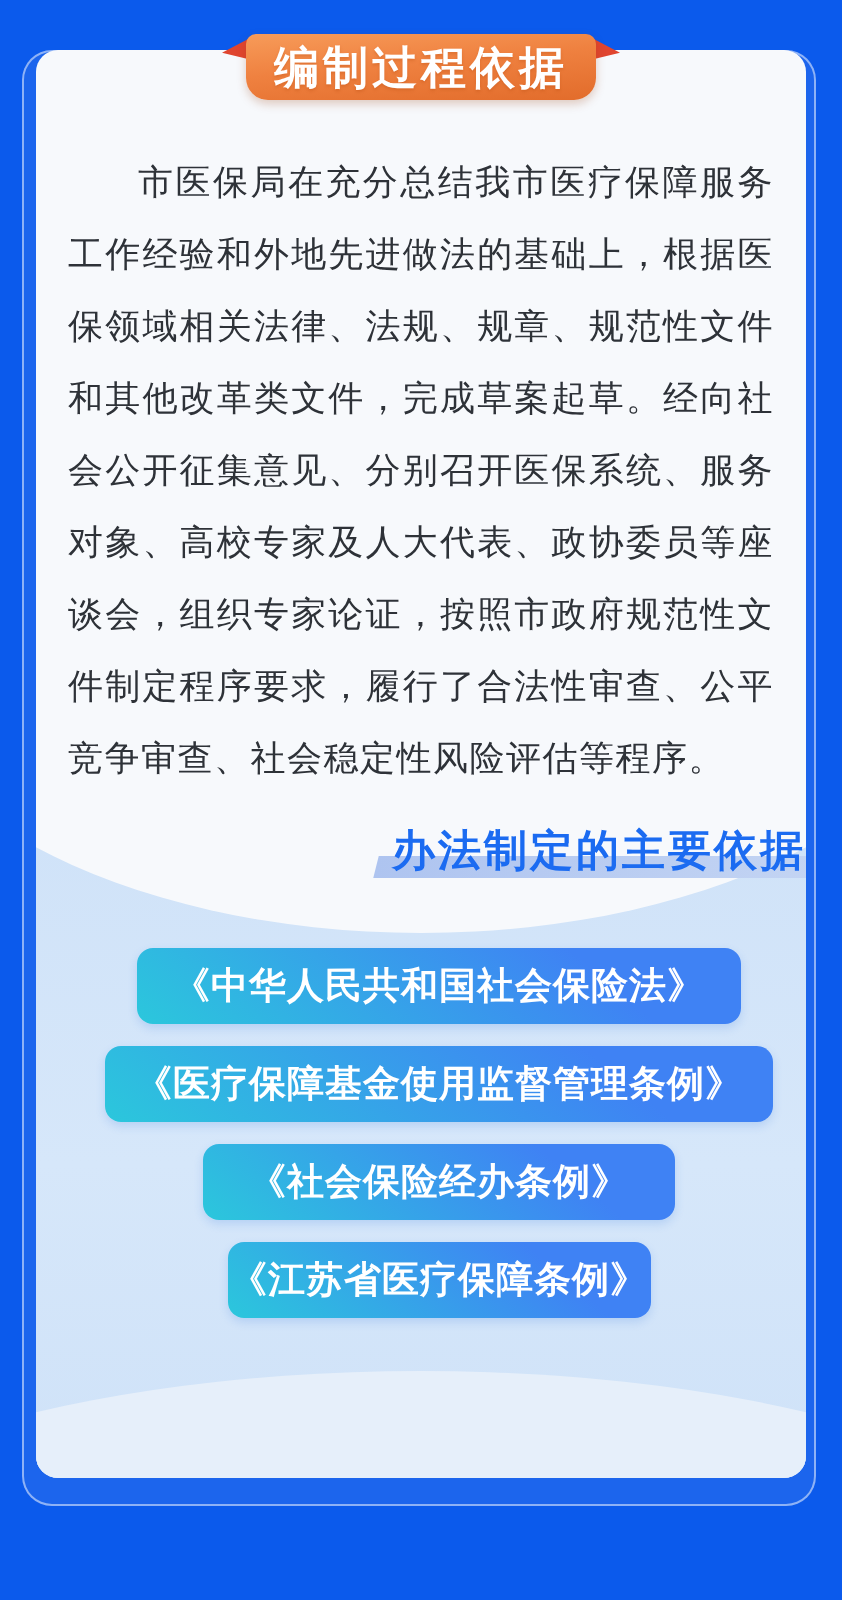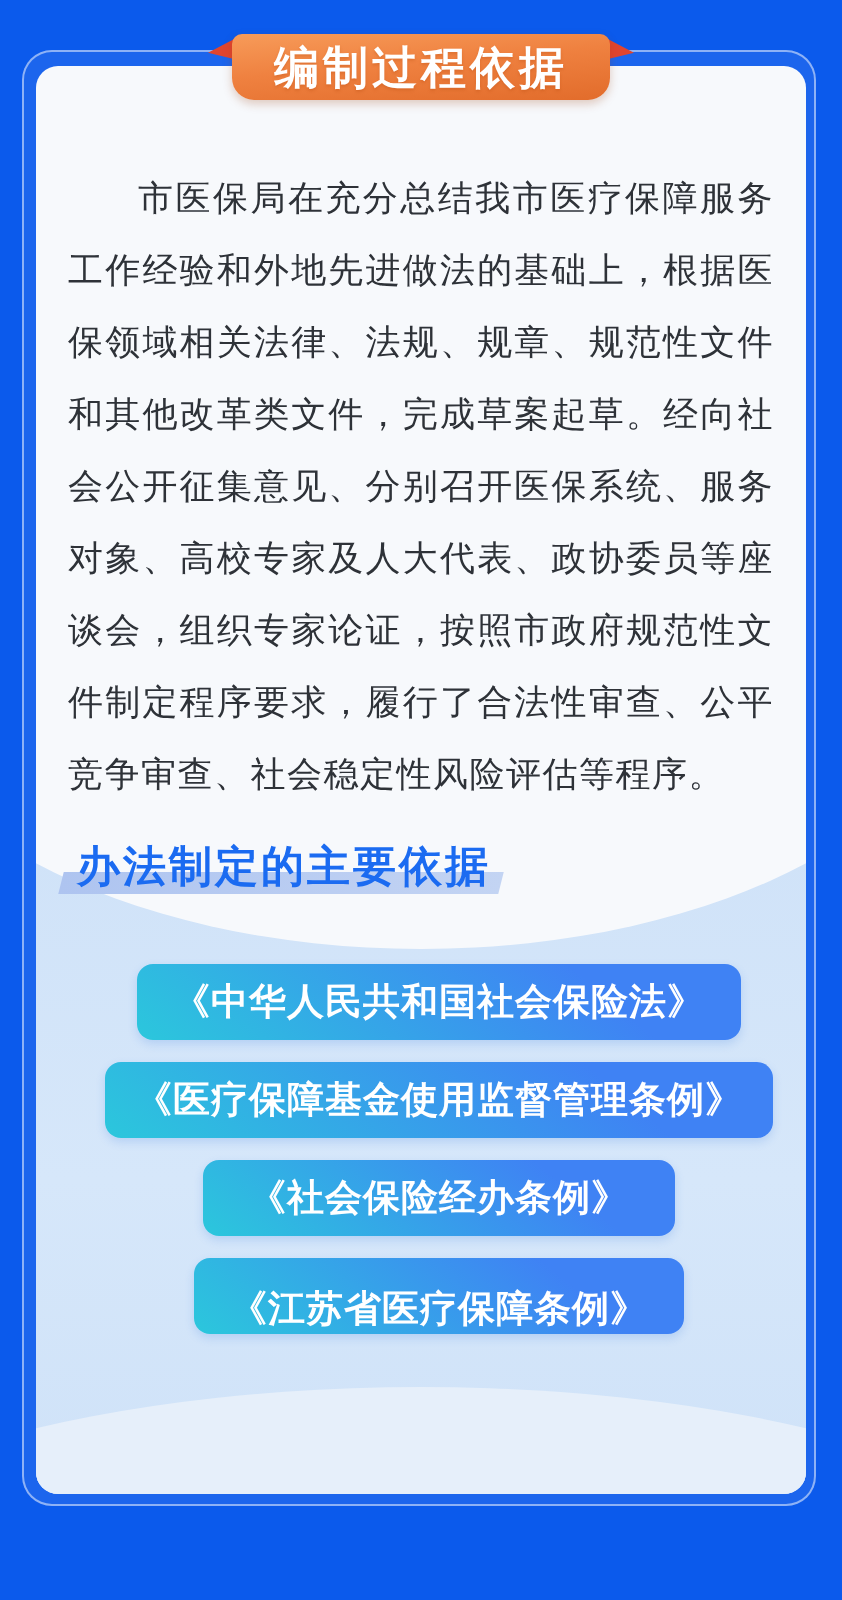--- a/index.html
+++ b/index.html
@@ -4,65 +4,65 @@
 <style>
   html,body{margin:0;padding:0;}
   body{font-family:"Liberation Sans","DejaVu Sans",sans-serif;}
   .page{position:relative;width:842px;height:1600px;background:#0b5aec;overflow:hidden;}
 
   
   .ring{position:absolute;left:22px;top:50px;width:794px;height:1456px;box-sizing:border-box;
         border:2px solid rgba(255,255,255,.5);border-radius:30px;background:rgba(255,255,255,.07);}
 
   
-  .card{position:absolute;left:36px;top:66px;width:770px;height:1428px;background:#f7f9fc;
+  .card{position:absolute;left:36px;top:50px;width:770px;height:1428px;background:#f7f9fc;
         border-radius:22px;overflow:hidden;}
 
   
   .deco-band{position:absolute;left:0;right:0;top:730px;bottom:0;
              background:linear-gradient(180deg,#cfe2f8 0%,#d6e7fa 55%,#cfe2f8 100%);}
   .deco-dome-top{position:absolute;left:50%;transform:translateX(-50%);top:283px;width:1100px;height:600px;
              background:#f7f9fc;border-radius:50%;}
   .deco-dome-bottom{position:absolute;left:50%;transform:translateX(-50%);top:1321px;width:1400px;height:500px;
              background:#e6effa;border-radius:50%;}
   .card-content{position:relative;z-index:2;}
 
   
-  .banner{position:absolute;left:50%;transform:translateX(-50%);top:34px;width:350px;height:66px;z-index:5;padding-left:28px;}
+  .banner{position:absolute;left:50%;transform:translateX(-50%);top:34px;width:350px;height:66px;z-index:5;}
   .banner-body{position:absolute;inset:0;z-index:2;display:flex;align-items:center;justify-content:center;
        background:linear-gradient(175deg,#f79b59 0%,#ef8140 45%,#e26c2b 100%);
        border-radius:10px 10px 22px 22px;box-shadow:0 4px 10px rgba(150,60,10,.25);}
   .banner-title{color:#ffffff;font-size:45px;font-weight:bold;letter-spacing:4px;line-height:1;
        text-shadow:0 2px 3px rgba(190,80,20,.35);}
   .fold{position:absolute;top:3px;width:30px;height:23px;background:#e0452f;z-index:1;}
   .fold-left{left:-24px;clip-path:polygon(100% 0,100% 100%,0 68%);}
   .fold-right{right:-24px;clip-path:polygon(0 0,0 100%,100% 68%);}
 
   
   .article{margin:96px 32px 0;color:#2e3238;font-size:35px;line-height:72px;font-weight:500;
        letter-spacing:1.5px;text-align:justify;text-justify:inter-ideograph;text-indent:2em;}
 
   
-  .heading-row{margin-top:26px;display:flex;justify-content:flex-start;padding-left:41px;}
+  .heading-row{margin-top:26px;display:flex;justify-content:flex-end;padding-left:41px;}
   .heading{position:relative;display:inline-block;}
   .heading-text{position:relative;z-index:1;color:#1b6bf1;font-size:43px;font-weight:800;
        letter-spacing:3px;line-height:60px;}
   .heading-bar{position:absolute;z-index:0;left:-16px;right:-10px;bottom:2px;height:22px;
        background:linear-gradient(90deg,#aec4f0 0%,#c3d4f3 100%);transform:skewX(-14deg);}
 
   
   .law-list{margin-top:68px;display:flex;flex-direction:column;align-items:center;gap:22px;margin-left:36px;}
   .law-pill{height:76px;border-radius:16px;display:flex;align-items:center;justify-content:center;
        background:linear-gradient(40deg,#2bc7dc 0%,#3f82f4 75%);
        color:#ffffff;font-size:37px;font-weight:bold;letter-spacing:1px;
        box-shadow:0 4px 10px rgba(40,110,220,.18);}
   .law-0{width:604px;}
   .law-1{width:668px;}
   .law-2{width:472px;align-items:center;}
-  .law-3{width:490px;align-items:flex-end;}
+  .law-3{width:423px;}
 </style>
 </head>
 <body>
 
 <div class="page">
 
   <div class="ring"></div>
 
   <div class="card">
     <div class="deco-band"></div>

